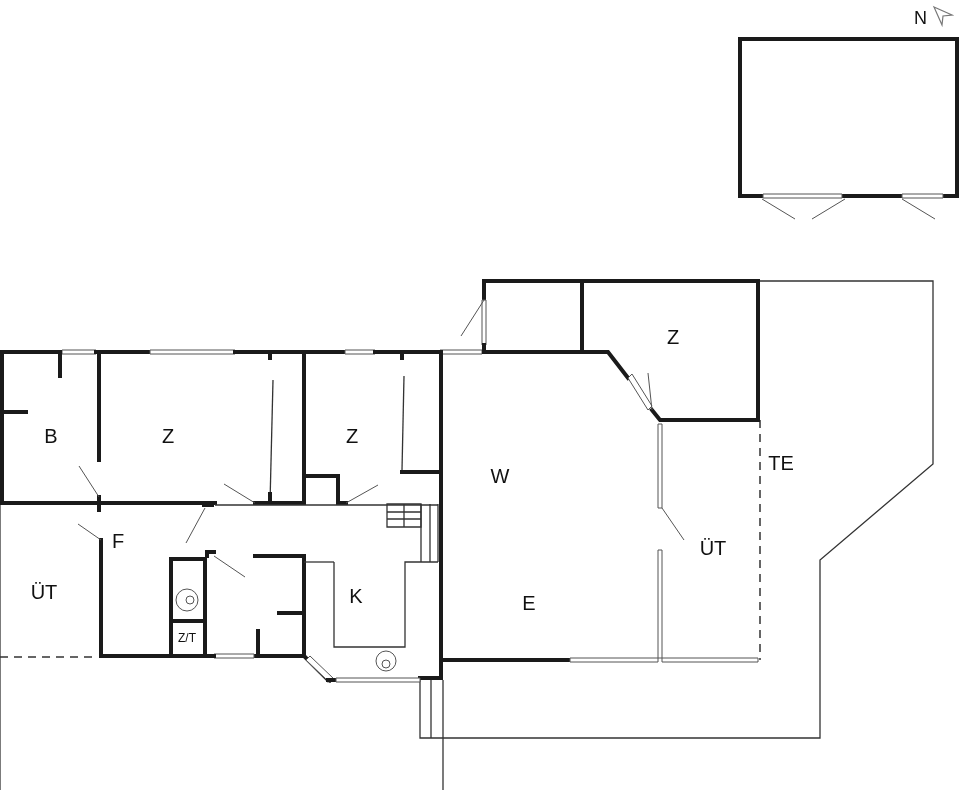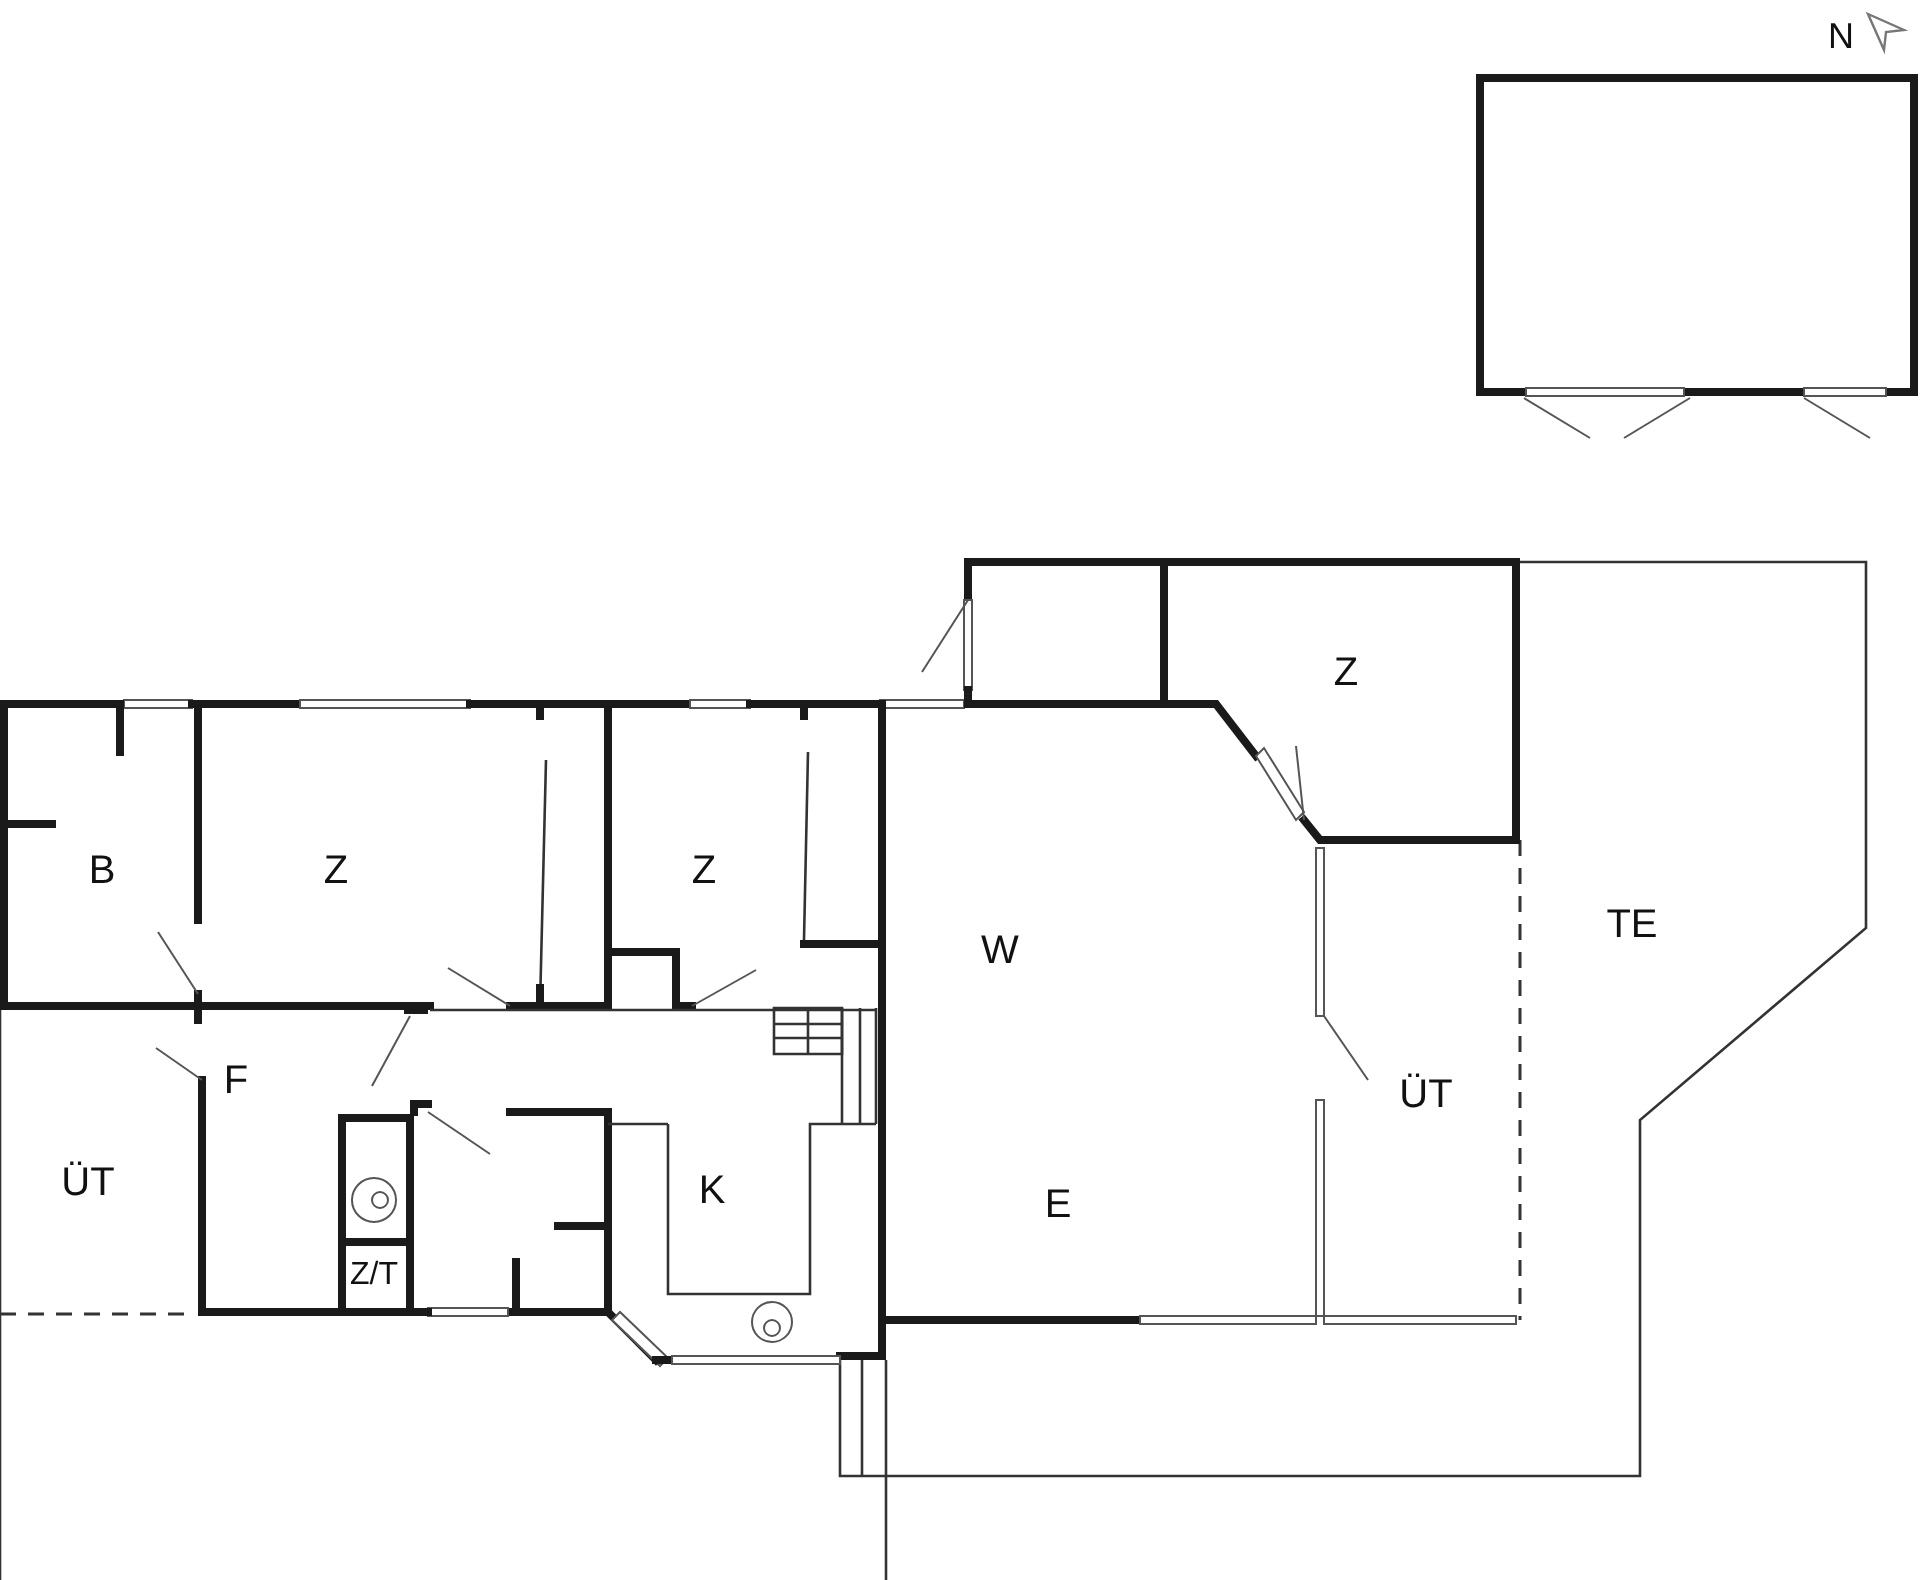--- a/index.html
+++ b/index.html
@@ -4,21 +4,21 @@
 <style>
   html, body { margin: 0; padding: 0; background: #ffffff; }
   body { width: 960px; height: 790px; overflow: hidden; position: relative; font-family: "Liberation Sans", sans-serif; }
   svg { position: absolute; left: 0; top: 0; }
   .wall { stroke: #1a1a1a; stroke-width: 4; fill: none; stroke-linecap: square; }
   .thin { stroke: #333; stroke-width: 1.3; fill: none; }
   .door { stroke: #555; stroke-width: 1; fill: none; }
   .win { stroke: #555; stroke-width: 1; fill: #fff; }
   .dash { stroke: #333; stroke-width: 1.5; fill: none; stroke-dasharray: 8 6; }
   .label { position: absolute; font-size: 20px; color: #111; transform: translate(-50%, -50%); white-space: nowrap; }
-  .label.small { font-size: 16px; }
+  .label.small { font-size: 12px; }
   .compass { position: absolute; left: 914px; top: 2px; font-size: 18px; color: #111; }
 </style>
 </head>
 <body>
 
 <div>
 <svg width="960" height="790" viewBox="0 0 960 790">
 
   <g>
     <path class="wall" d="M763 196 L740 196 L740 39 L957 39 L957 196 L943 196"></path>
@@ -135,14 +135,14 @@
   <div class="label" style="left:168px; top:436px;">Z</div>
   <div class="label" style="left:352px; top:436px;">Z</div>
   <div class="label" style="left:673px; top:337px;">Z</div>
   <div class="label" style="left:500px; top:476px;">W</div>
   <div class="label" style="left:529px; top:603px;">E</div>
   <div class="label" style="left:356px; top:596px;">K</div>
   <div class="label" style="left:118px; top:541px;">F</div>
   <div class="label small" style="left:187px; top:638px;">Z/T</div>
   <div class="label" style="left:44px; top:592px;">ÜT</div>
   <div class="label" style="left:713px; top:548px;">ÜT</div>
-  <div class="label" style="left:816px; top:463px;">TE</div>
+  <div class="label" style="left:781px; top:463px;">TE</div>
 </div>
 
 </body></html>

